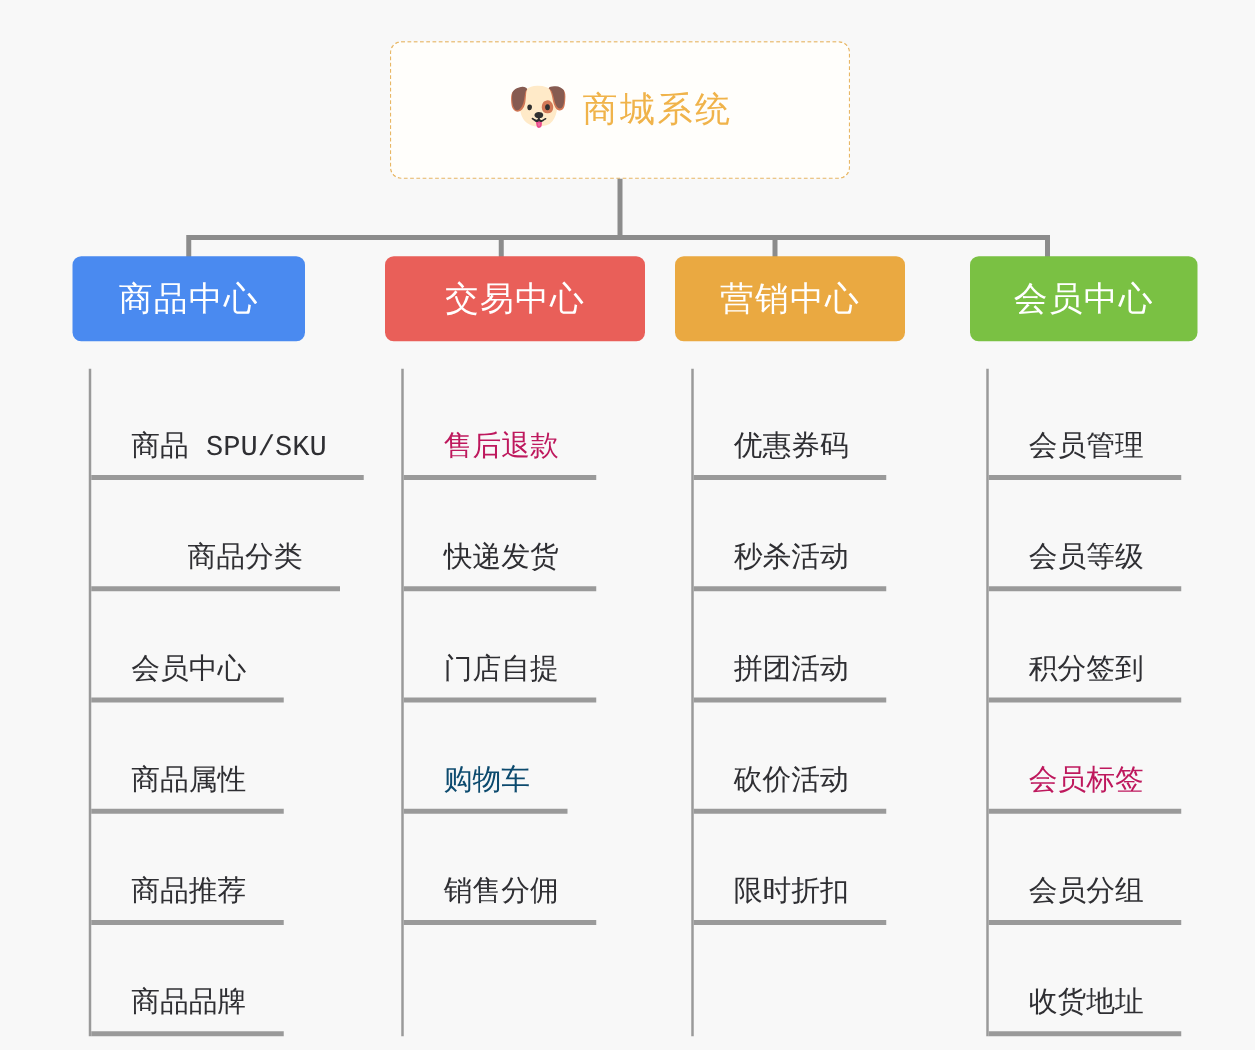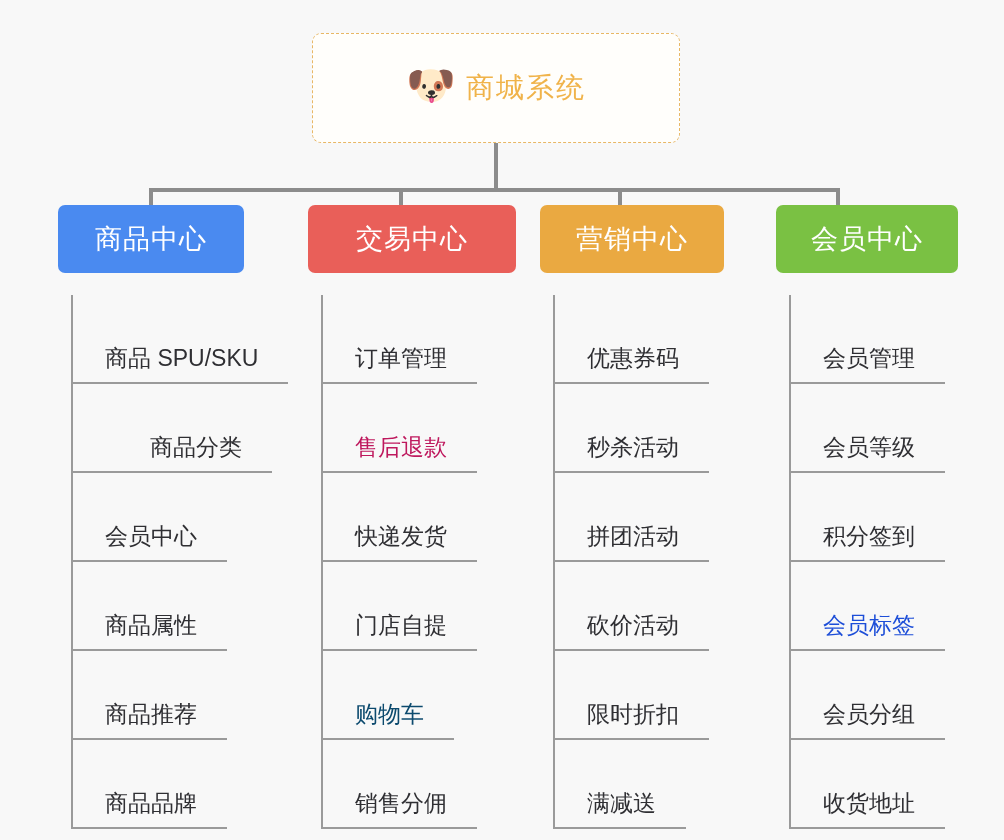--- a/index.html
+++ b/index.html
@@ -87,22 +87,23 @@
     position: relative;
     height: 89px;
     display: flex;
     align-items: flex-end;
     padding-left: 15px;
   }
   .leaf-inner {
     position: relative;
     display: inline-block;
     padding: 0 0 8px 32px;
-    border-bottom: 2px solid #6d28d9;
+    border-bottom: 4px solid #6d28d9;
     min-width: 60px;
+    font-family: Liberation Mono, monospace;
   }
   .leaf-label {
     font-size: 23px;
     color: #2f2f33;
     white-space: nowrap;
     padding-right: 30px;
     display: inline-block;
   }
 
   
@@ -164,23 +165,20 @@
     </div>
   </div>
 
   <div class="column" id="col-1">
     <div class="cat-header" style="background: rgb(233, 95, 89);">
       <span>交易中心</span>
     </div>
     <div class="leaf-list">
       <div class="spine" style="background: rgb(154, 154, 154); height: 534px;"></div>
       <div class="leaf">
-        <div class="leaf-inner" style="border-bottom-color: rgb(154, 154, 154);"><span class="leaf-label" style="color: rgb(47, 47, 51);">订单管理</span></div>
-      </div>
-      <div class="leaf">
         <div class="leaf-inner" style="border-bottom-color: rgb(154, 154, 154);"><span class="leaf-label" style="color: #be185d;">售后退款</span></div>
       </div>
       <div class="leaf">
         <div class="leaf-inner" style="border-bottom-color: rgb(154, 154, 154);"><span class="leaf-label" style="color: rgb(47, 47, 51);">快递发货</span></div>
       </div>
       <div class="leaf">
         <div class="leaf-inner" style="border-bottom-color: rgb(154, 154, 154);"><span class="leaf-label" style="color: rgb(47, 47, 51);">门店自提</span></div>
       </div>
       <div class="leaf">
         <div class="leaf-inner" style="border-bottom-color: rgb(154, 154, 154);"><span class="leaf-label" style="color: #0c4a6e;">购物车</span></div>
@@ -205,43 +203,40 @@
       </div>
       <div class="leaf">
         <div class="leaf-inner" style="border-bottom-color: rgb(154, 154, 154);"><span class="leaf-label" style="color: rgb(47, 47, 51);">拼团活动</span></div>
       </div>
       <div class="leaf">
         <div class="leaf-inner" style="border-bottom-color: rgb(154, 154, 154);"><span class="leaf-label" style="color: rgb(47, 47, 51);">砍价活动</span></div>
       </div>
       <div class="leaf">
         <div class="leaf-inner" style="border-bottom-color: rgb(154, 154, 154);"><span class="leaf-label" style="color: rgb(47, 47, 51);">限时折扣</span></div>
       </div>
-      <div class="leaf">
-        <div class="leaf-inner" style="border-bottom-color: rgb(154, 154, 154);"><span class="leaf-label" style="color: rgb(47, 47, 51);">满减送</span></div>
-      </div>
     </div>
   </div>
 
   <div class="column" id="col-3">
     <div class="cat-header" style="background: rgb(122, 193, 67);">
       <span>会员中心</span>
     </div>
     <div class="leaf-list">
       <div class="spine" style="background: rgb(154, 154, 154); height: 534px;"></div>
       <div class="leaf">
         <div class="leaf-inner" style="border-bottom-color: rgb(154, 154, 154);"><span class="leaf-label" style="color: rgb(47, 47, 51);">会员管理</span></div>
       </div>
       <div class="leaf">
         <div class="leaf-inner" style="border-bottom-color: rgb(154, 154, 154);"><span class="leaf-label" style="color: rgb(47, 47, 51);">会员等级</span></div>
       </div>
       <div class="leaf">
         <div class="leaf-inner" style="border-bottom-color: rgb(154, 154, 154);"><span class="leaf-label" style="color: rgb(47, 47, 51);">积分签到</span></div>
       </div>
       <div class="leaf">
-        <div class="leaf-inner" style="border-bottom-color: rgb(154, 154, 154);"><span class="leaf-label" style="color: #1d4ed8; text-align: right;">会员标签</span></div>
+        <div class="leaf-inner" style="border-bottom-color: rgb(154, 154, 154);"><span class="leaf-label" style="color: #be185d; text-align: right;">会员标签</span></div>
       </div>
       <div class="leaf">
         <div class="leaf-inner" style="border-bottom-color: rgb(154, 154, 154);"><span class="leaf-label" style="color: rgb(47, 47, 51);">会员分组</span></div>
       </div>
       <div class="leaf">
         <div class="leaf-inner" style="border-bottom-color: rgb(154, 154, 154);"><span class="leaf-label" style="color: rgb(47, 47, 51);">收货地址</span></div>
       </div>
     </div>
   </div>
 

